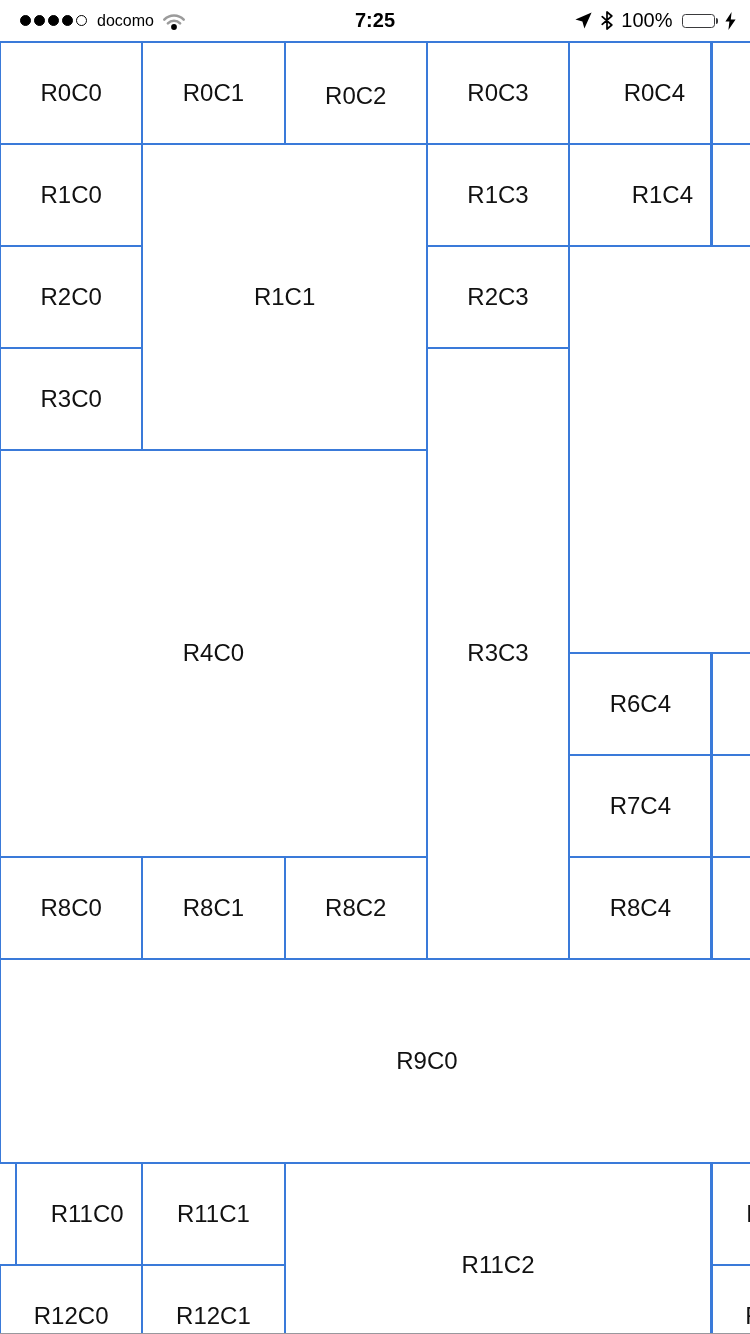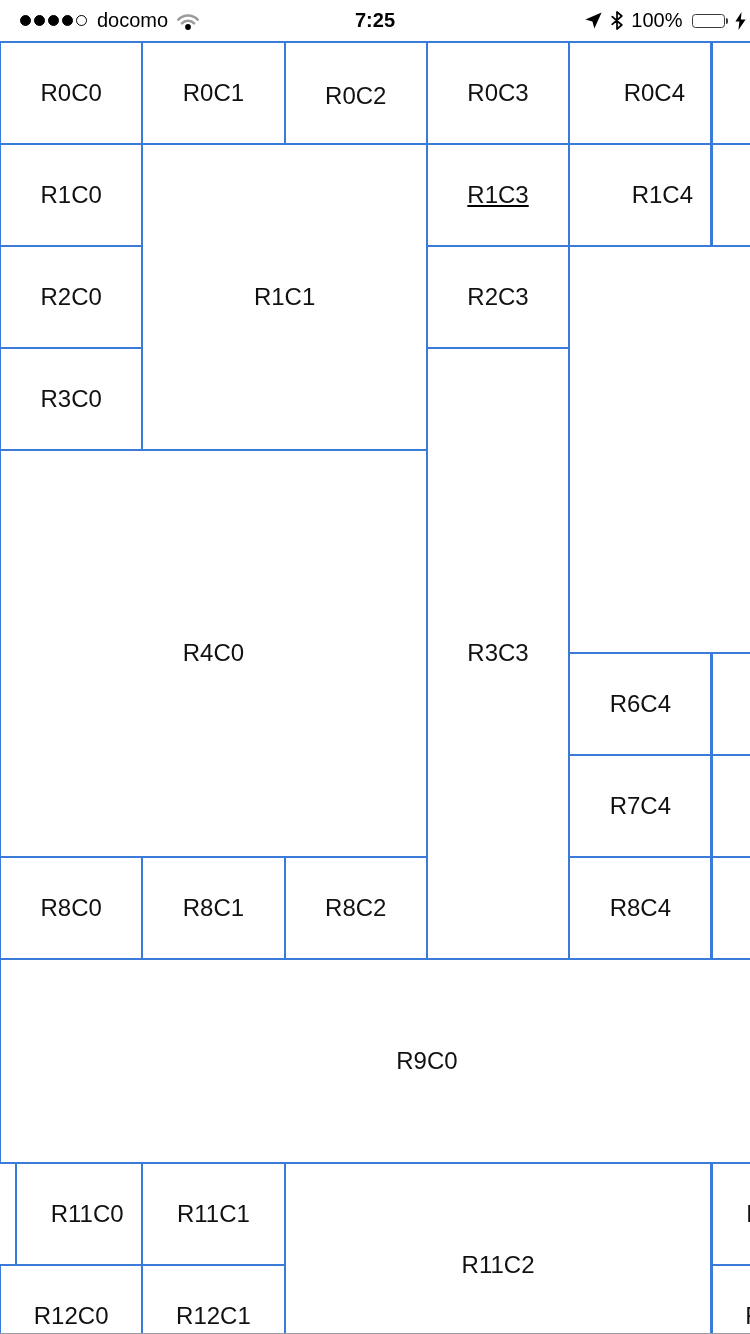--- a/index.html
+++ b/index.html
@@ -18,30 +18,30 @@
   .screen{position:relative;width:750px;height:1334px;overflow:hidden;background:var(--bg);}
 
   
   .status-bar{
     position:absolute;left:0;top:0;width:750px;height:41px;
     background:var(--bg);z-index:10;
     display:flex;align-items:center;justify-content:space-between;
     color:var(--status-text);font-size:20px;
   }
   .sb-left{display:flex;align-items:center;gap:8px;padding-left:20px;}
-  .sb-right{display:flex;align-items:center;gap:7px;padding-right:4px;}
+  .sb-right{display:flex;align-items:center;gap:7px;padding-right:14px;}
   .sb-time{
     position:absolute;left:0;right:0;top:0;height:41px;
     display:flex;align-items:center;justify-content:center;
     font-weight:600;font-size:20px;pointer-events:none;
   }
   .signal-dots{display:flex;align-items:center;gap:3px;margin-right:2px;}
   .sig-dot{width:11px;height:11px;border-radius:50%;border:1.3px solid var(--status-text);}
   .sig-dot.filled{background:var(--status-text);}
-  .carrier{font-size:20px;}
+  .carrier{font-size:16px;}
   .icon{display:block;}
   .battery{display:flex;align-items:center;margin-left:2px;}
   .battery-body{
     width:33px;height:14px;border:1.5px solid var(--battery-outline);
     border-radius:3.5px;padding:1.5px;
   }
   .battery-level{height:100%;background:var(--battery-fill);border-radius:1.5px;}
   .battery-tip{width:2.5px;height:6px;background:var(--battery-outline);
     border-radius:0 2px 2px 0;margin-left:1px;}
 
@@ -82,21 +82,21 @@
       <div class="cell" style="left: 568.2px; top: 41px; width: 144.3px; height: 103.9px; padding-left: 28px;">
         <span class="cell-label">R0C4</span>
       </div>
       <div class="cell" style="left: 710.5px; top: 41px; width: 144.3px; height: 103.9px;"></div>
       <div class="cell" style="left: -1px; top: 142.9px; width: 144.3px; height: 103.9px;">
         <span class="cell-label">R1C0</span>
       </div>
       <div class="cell" style="left: 141.3px; top: 142.9px; width: 286.6px; height: 307.7px;">
         <span class="cell-label">R1C1</span>
       </div>
-      <div class="cell" style="left: 425.9px; top: 142.9px; width: 144.3px; height: 103.9px; text-decoration: underline;">
+      <div class="cell" style="left: 425.9px; top: 142.9px; width: 144.3px; height: 103.9px;">
         <span class="cell-label">R1C3</span>
       </div>
       <div class="cell" style="left: 568.2px; top: 142.9px; width: 144.3px; height: 103.9px; padding-left: 44px;">
         <span class="cell-label">R1C4</span>
       </div>
       <div class="cell" style="left: 710.5px; top: 142.9px; width: 286.6px; height: 103.9px;">
         <span class="cell-label"></span>
       </div>
       <div class="cell" style="left: -1px; top: 244.8px; width: 144.3px; height: 103.9px;">
         <span class="cell-label">R2C0</span>

